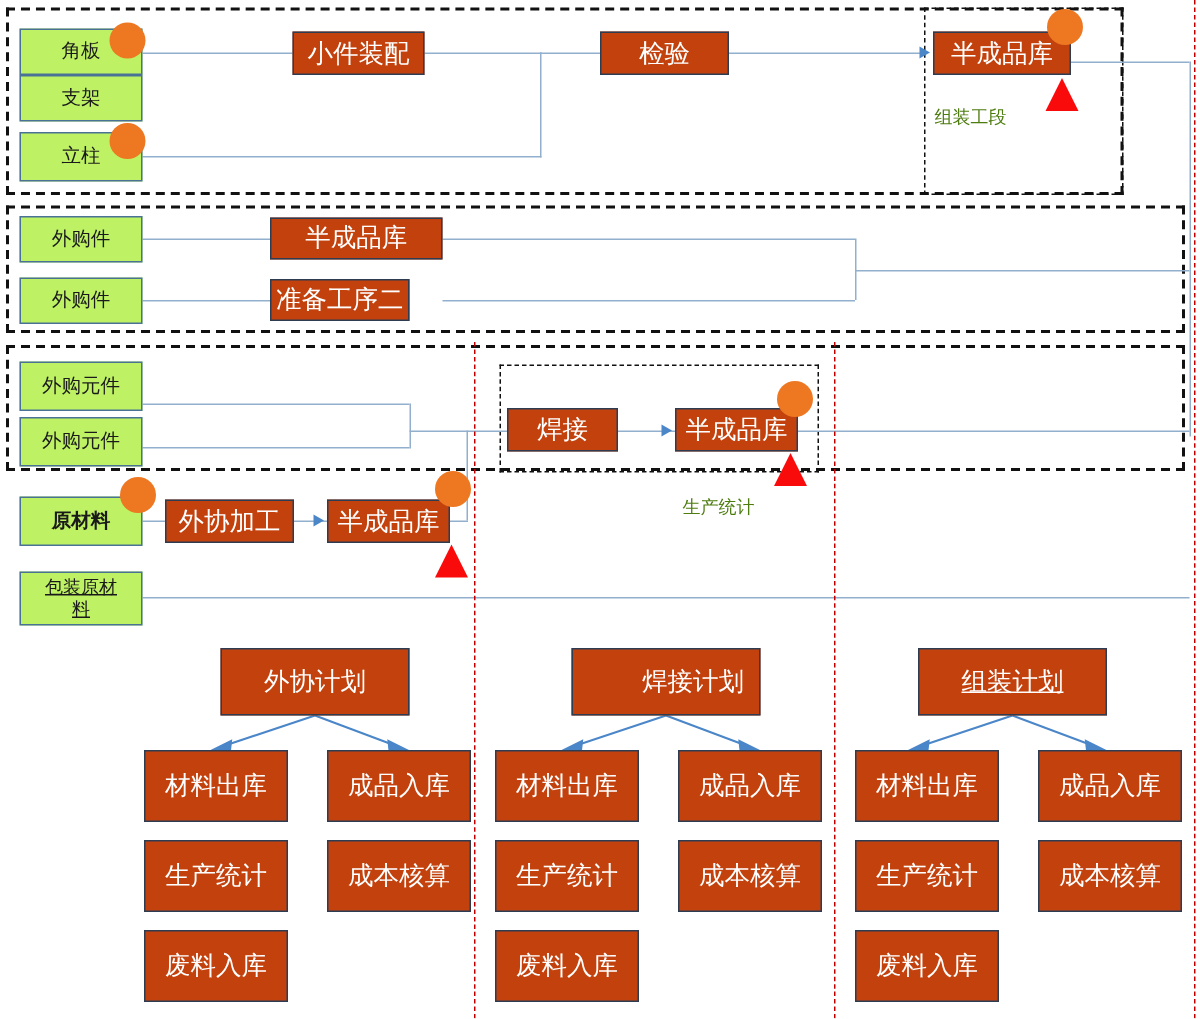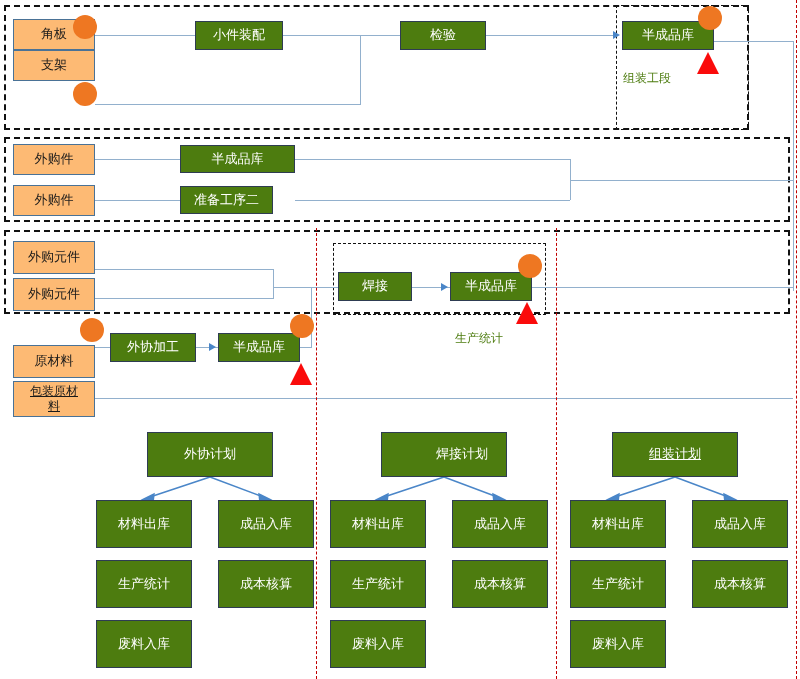--- a/index.html
+++ b/index.html
@@ -19,32 +19,32 @@
     position:absolute;
     box-sizing:border-box;
     display:flex;
     align-items:center;
     justify-content:center;
     text-align:center;
     line-height:1.15;
   }
   
   .mat{
-    background:#fdba74;
+    background:#bef264;
     border:1px solid #4a7296;
     color:#1a1a1a;
     font-size:13px;
     z-index:6;
   }
   
   .proc{
-    background:#4d7c0f;
+    background:#c2410c;
     border:1px solid #2e3c52;
     color:#ffffff;
-    font-size:13px;
+    font-size:17px;
     z-index:6;
     align-items:center;
   }
   
   .caption{
     position:absolute;
     font-size:12px;
     color:#4d7c0f;
     white-space:nowrap;
     z-index:6;
@@ -129,20 +129,23 @@
 
   <div class="red-v" style="left:316px; top:228px; height:451px;"></div>
   <div class="red-v" style="left:556px; top:228px; height:451px;"></div>
   <div class="red-v" style="left:796px; top:0px;   height:679px;"></div>
 
   <div class="node mat" style="left:13px; top:19px;  width:82px; height:31px;">
     <span>角板</span>
   </div>
   <div class="node mat" style="left:13px; top:50px;  width:82px; height:31px;">
     <span>支架</span>
+  </div>
+  <div class="node mat" style="left:13px; top:88px;  width:82px; height:33px;">
+    <span>立柱</span>
   </div>
 
   <div class="node proc" style="left:195px; top:21px; width:88px; height:29px;">
     <span>小件装配</span>
   </div>
   <div class="node proc" style="left:400px; top:21px; width:86px; height:29px;">
     <span>检验</span>
   </div>
   <div class="node proc" style="left:622px; top:21px; width:92px; height:29px;">
     <span>半成品库</span>
@@ -205,21 +208,21 @@
   <div class="v-line" style="left:273px; top:269px; height:30px;"></div>
   <div class="h-line" style="left:273px; top:287px; width:65px;"></div>
   <div class="h-line" style="left:412px; top:287px; width:40px;"></div>
   <div class="arrow-r" style="left:441px; top:283px;"></div>
   <div class="h-line" style="left:532px; top:287px; width:261px;"></div>
 
   <div class="caption" style="left:455px; top:330px;">生产统计</div>
   <div class="dot" style="left:518px; top:254px; width:24px; height:24px;"></div>
   <div class="tri" style="left:516px; top:302px;"></div>
 
-  <div class="node mat" style="left:13px; top:345px; width:82px; height:33px;">
+  <div class="node mat" style="left:13px; top:331px; width:82px; height:33px;font-weight:bold;">
     <span>原材料</span>
   </div>
   <div class="node mat" style="left:13px; top:381px; width:82px; height:36px; font-size:12px; line-height:1.25;text-decoration:underline;">
     <span style="white-space:pre-line;">包装原材
 料</span>
   </div>
 
   <div class="node proc" style="left:110px; top:333px; width:86px; height:29px;">
     <span>外协加工</span>
   </div>

